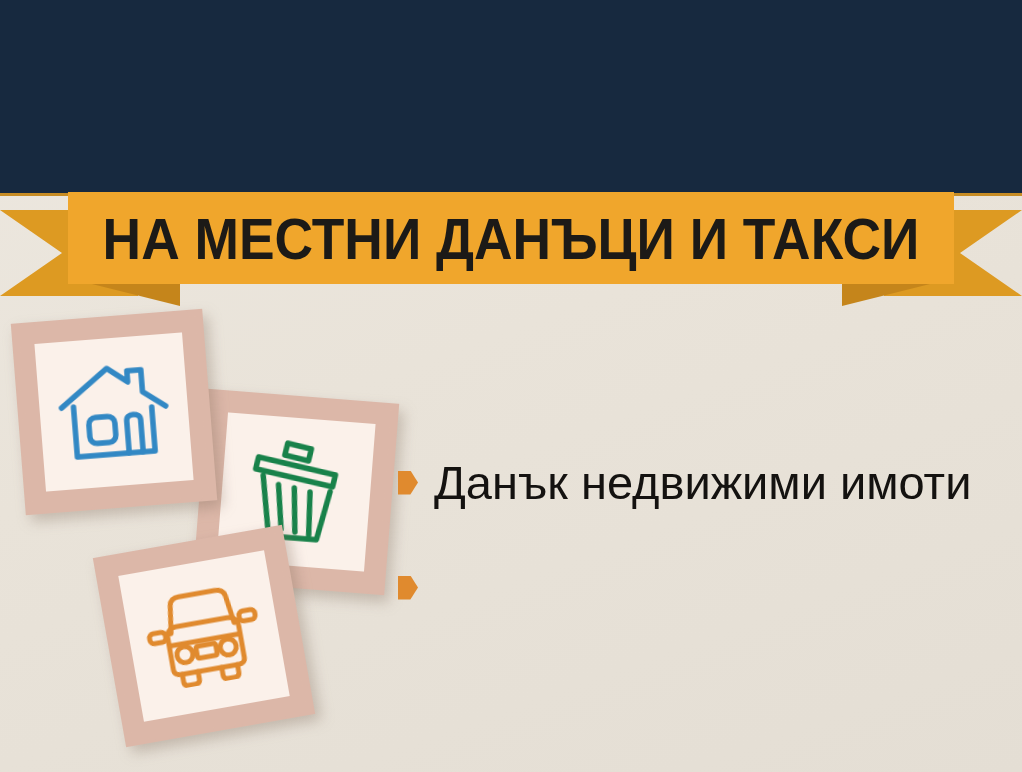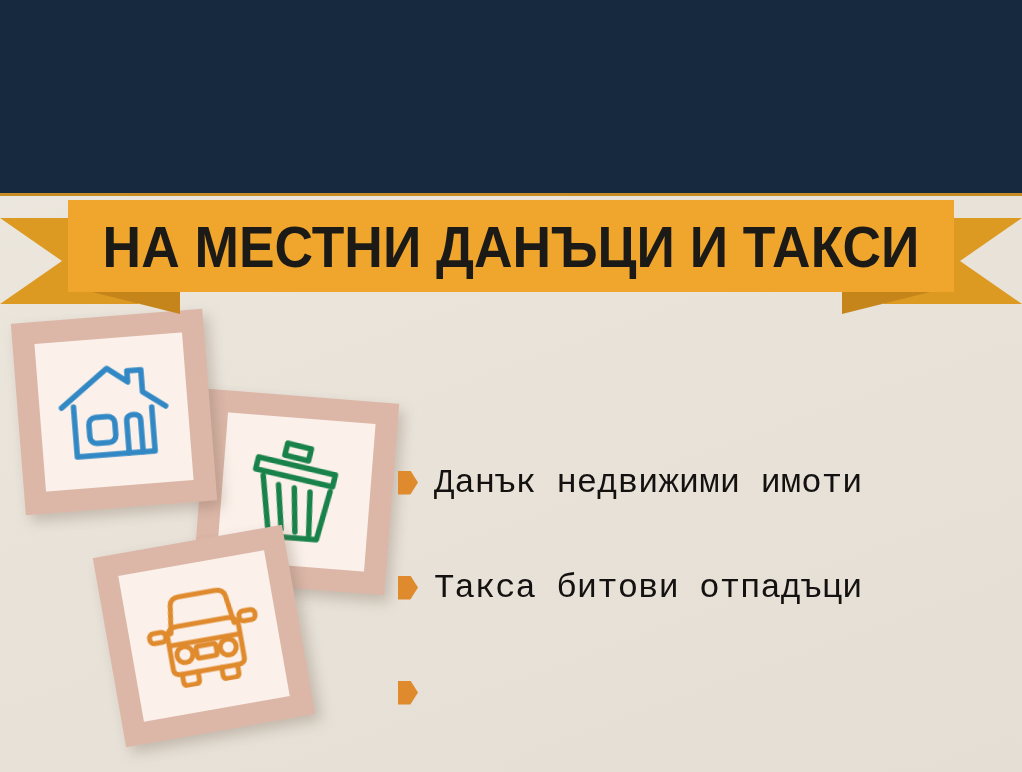--- a/index.html
+++ b/index.html
@@ -61,21 +61,21 @@
     line-height: 1.17;
     letter-spacing: -0.5px;
     transform: scaleX(0.93);
     transform-origin: center top;
     white-space: pre-line;
   }
 
   
   .ribbon {
     position: absolute;
-    left: 0; top: 200px;
+    left: 0; top: 192px;
     width: 1022px;
     height: 112px;
     z-index: 7;
   }
   .ribbon-tail {
     position: absolute;
     top: 18px;
     width: 138px;
     height: 86px;
     background: #DD9A22;
@@ -175,22 +175,22 @@
   }
   .bullet-marker {
     width: 20px;
     height: 24px;
     flex: 0 0 auto;
     margin-right: 16px;
     background: #E08A2E;
     clip-path: polygon(0 0, 62% 0, 100% 50%, 62% 100%, 0 100%);
   }
   .bullet-label {
-    font-family: Liberation Mono, monospace;
-    font-size: 34px;
+    font-family: Liberation Sans, sans-serif;
+    font-size: 47px;
     color: #141210;
     line-height: 1;
     white-space: nowrap;
   }
 </style>
 </head>
 <body>
 
 <div class="poster">
 
@@ -430,20 +430,16 @@
     </div>
   </div>
 
   <div class="bullets">
     <div class="bullet-row">
       <span class="bullet-marker"></span>
       <span class="bullet-label">Данък недвижими имоти</span>
     </div>
     <div class="bullet-row">
       <span class="bullet-marker"></span>
-      <span class="bullet-label">Такса битови отпадъци</span>
     </div>
-    <div class="bullet-row">
-      <span class="bullet-marker"></span>
-    </div>
   </div>
 
 </div>
 
 </body></html>

